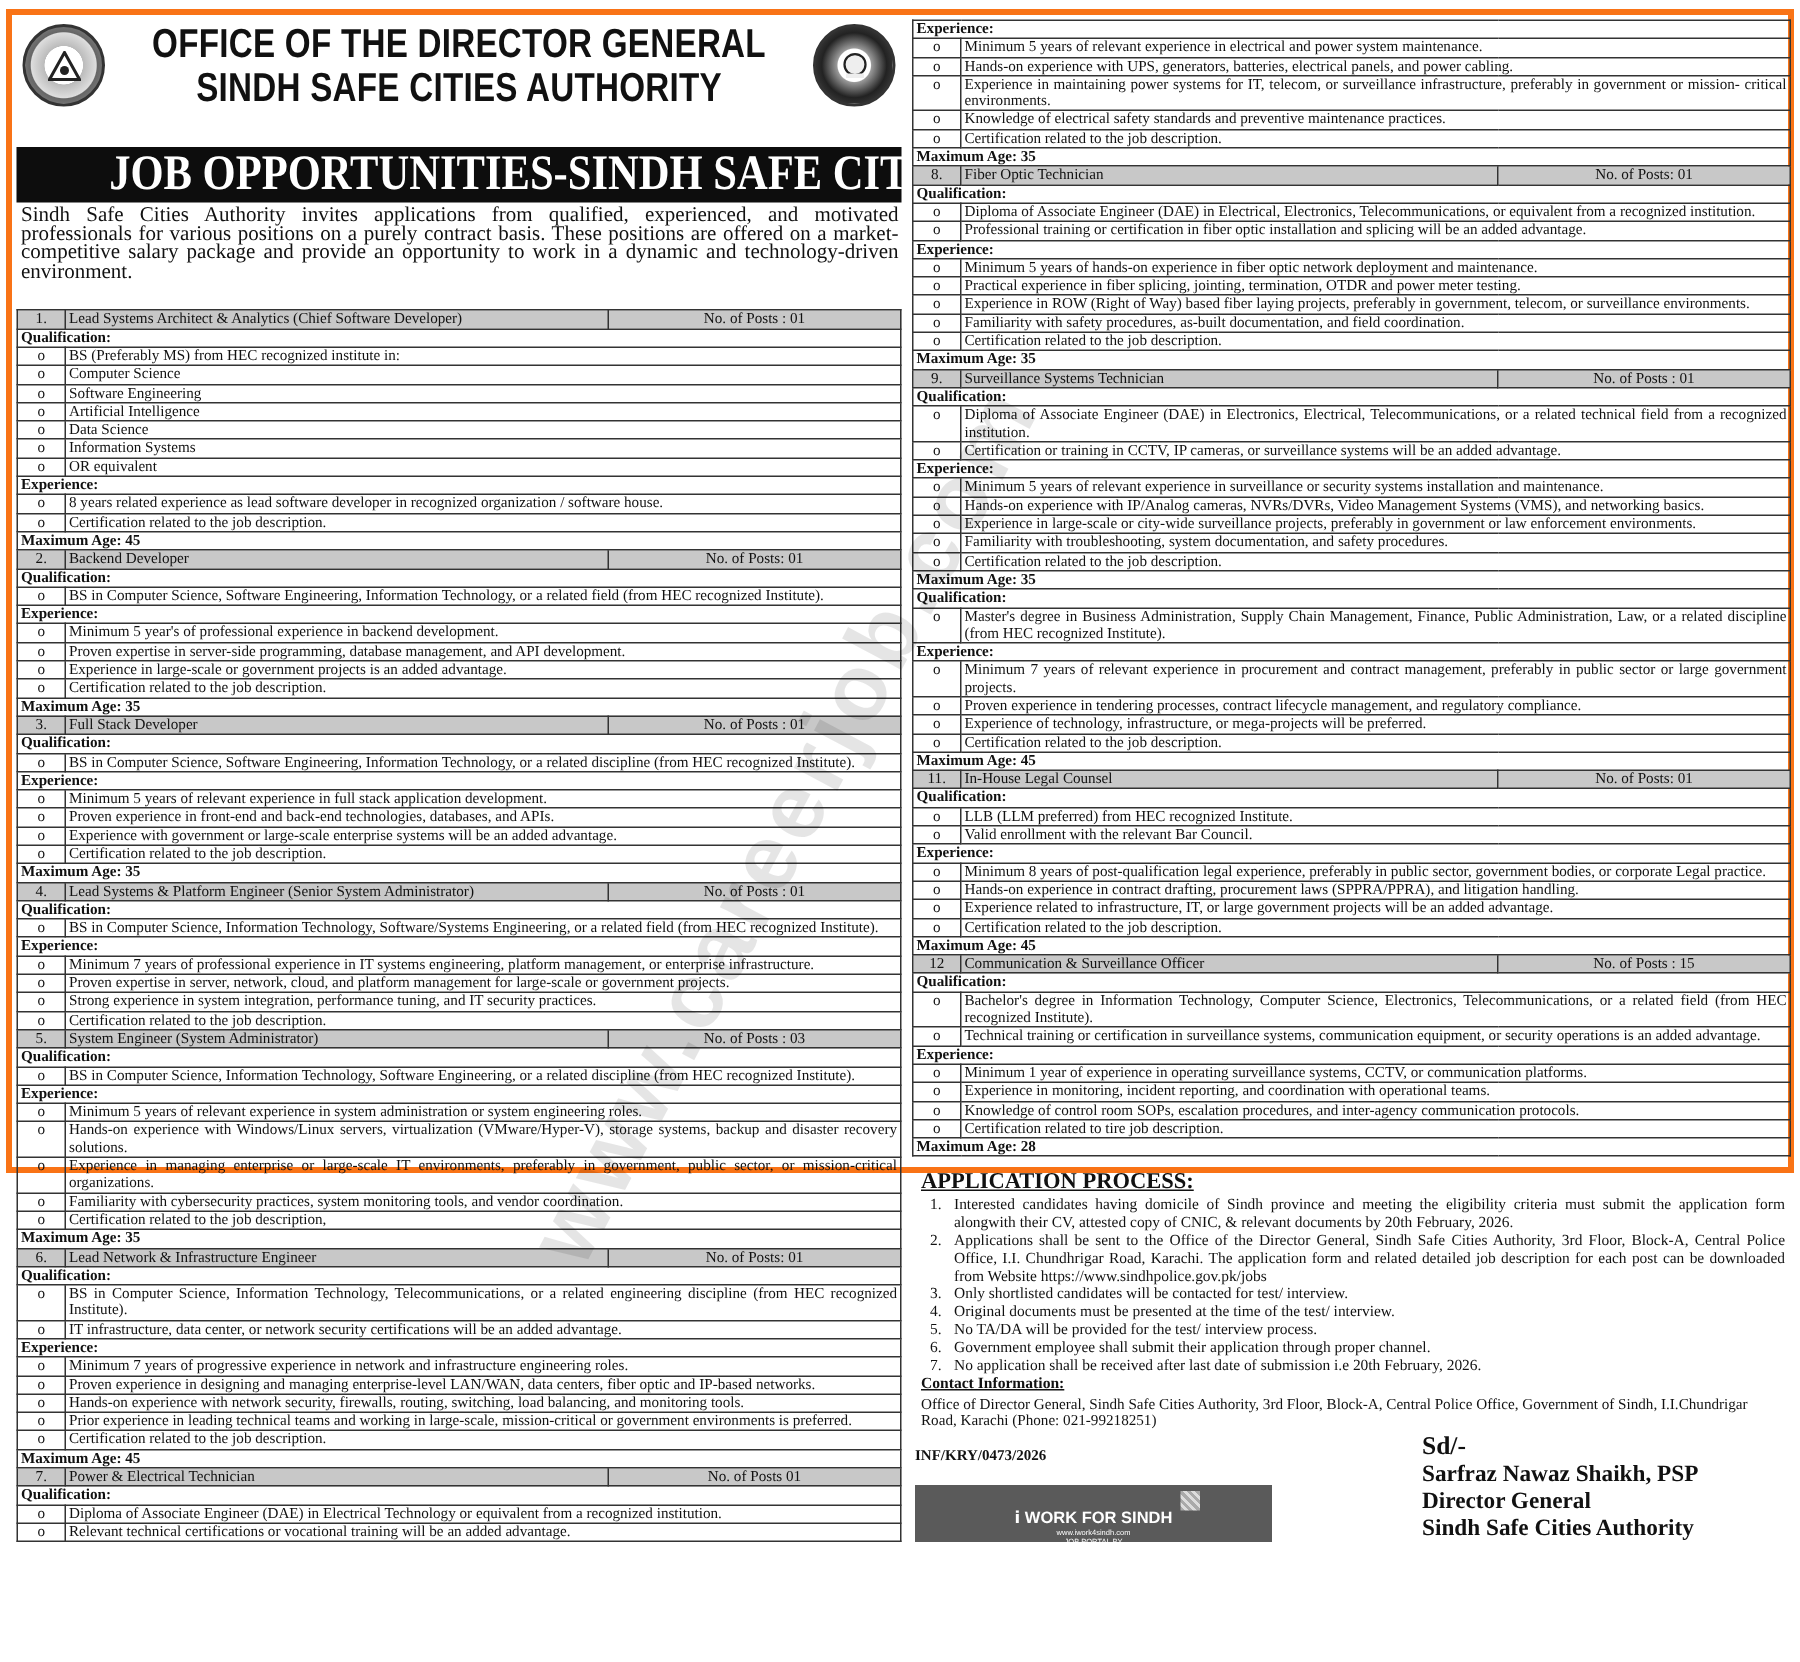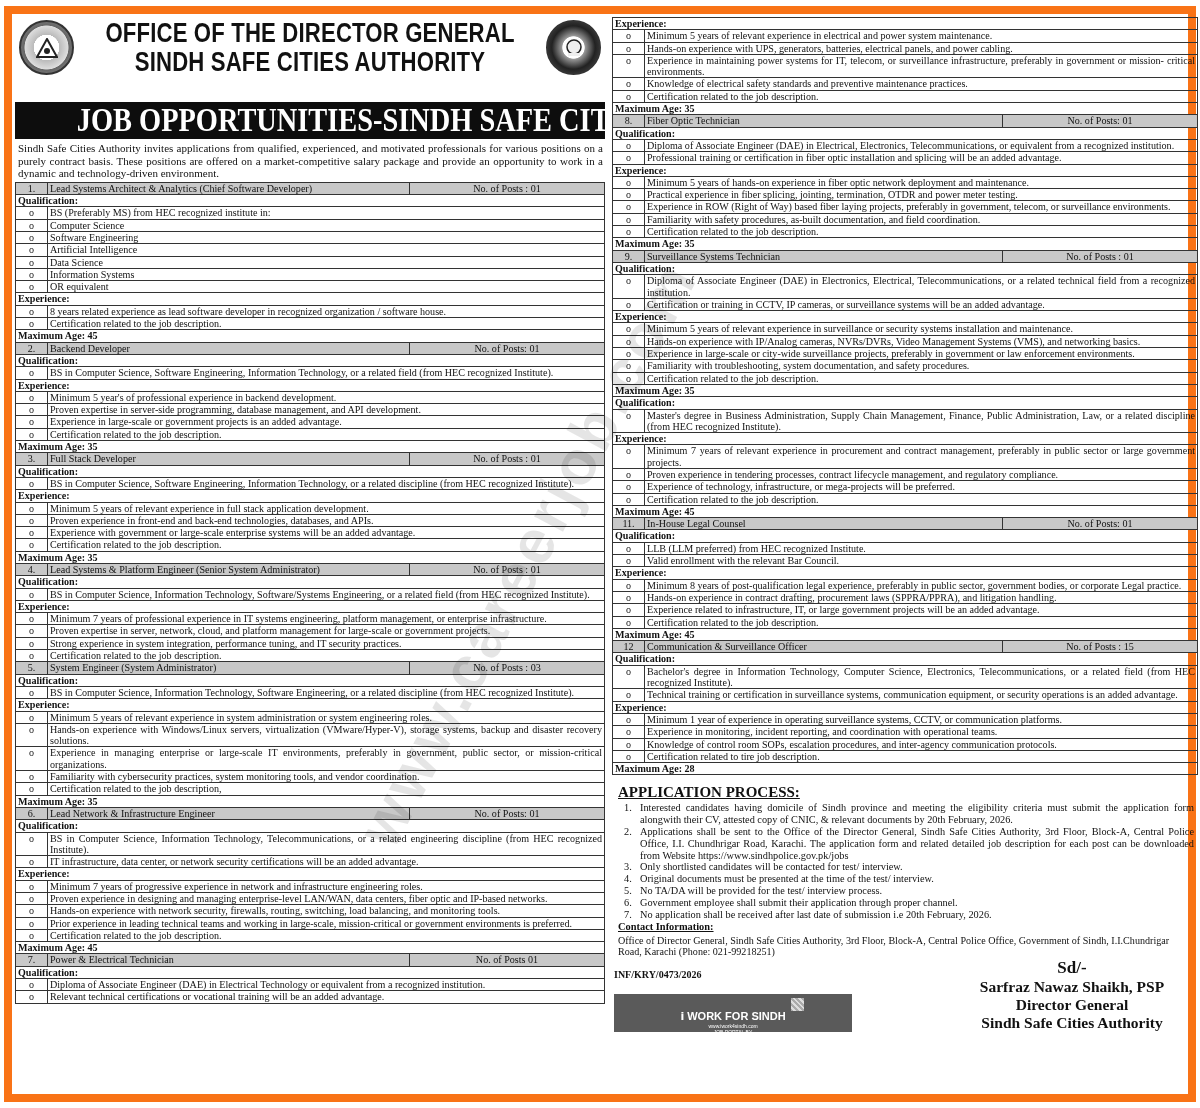--- a/index.html
+++ b/index.html
@@ -1,31 +1,31 @@
 <!DOCTYPE html>
 <html><head>
 <meta charset="utf-8">
 <style>
   * { box-sizing: border-box; margin: 0; padding: 0; }
   html, body { width: 1200px; height: 1108px; background: #ffffff; overflow: hidden; }
   body { font-family: "Liberation Serif", "DejaVu Serif", serif; color: #111; font-size: 10.4px; line-height: 1.2; }
-  .page { position: absolute; left: 4px; top: 6px; width: 1192px; height: 1096px; border: 8px solid #f97316; text-decoration: underline; }
+  .page { position: absolute; left: 4px; top: 6px; width: 1192px; height: 776px; border: 4px solid #f97316; text-decoration: underline; }
   .col { position: absolute; top: 3px; }
   .col-left { left: 3px; width: 590px; }
   .col-right { left: 600px; width: 586px; }
   .header { position: relative; height: 67px; }
   .logo { position: absolute; top: 3px; width: 55px; height: 55px; border-radius: 50%; border: 2px solid #333; background: radial-gradient(circle, #fff 35%, #bbb 36%, #ddd 60%, #666 62%, #999 100%); }
   .logo-left { left: 4px; }
   .logo-right { right: 4px; background: radial-gradient(circle, #fff 30%, #999 32%, #222 60%, #555 100%); }
   .logo-inner { position: absolute; left: 50%; top: 50%; transform: translate(-50%,-50%); width: 22px; height: 20px; }
   .title-line { font-family: "Liberation Sans", "DejaVu Sans", sans-serif; font-weight: bold; font-size: 27px; letter-spacing: 0.2px; text-align: center; transform: scaleX(0.82); transform-origin: center; line-height: 29px; }
   .title-1 { padding-top: 2px; }
   .banner { background: #0d0d0d; color: #ffffff; font-family: "Liberation Serif", "DejaVu Serif", serif; font-weight: bold; font-size: 33px; text-align: center; height: 37px; line-height: 37px; margin-top: 18px; letter-spacing: 0px; }
   .banner span { display: inline-block; transform: scaleX(0.86); transform-origin: center; white-space: nowrap; }
-  .intro { font-size: 11px; padding: 3px 2px 2px 3px; line-height: 12.6px; text-align: justify; }
+  .intro { font-size: 14px; padding: 3px 2px 18px 3px; line-height: 12.6px; text-align: justify; }
   table { border-collapse: collapse; width: 100%; table-layout: fixed; }
   td { border: 1px solid #333; padding: 0 2px; vertical-align: top; font-size: 10.1px; line-height: 11.3px; }
   .head-row td { background: #c8c8c8; border: 1px solid #333; }
   .head-row .c-num { text-align: center; }
   .head-row .c-posts { text-align: center; width: 195px; }
   .section-row td { font-weight: bold; }
   .age-row td { font-weight: bold; }
   td.bullet { text-align: center; }
   .just { text-align: justify; }
   .process { padding: 8px 4px 0 6px; }
@@ -34,21 +34,21 @@
   .process li { position: relative; padding-left: 22px; font-size: 10.3px; line-height: 11.8px; text-align: justify; }
   .process li .n { position: absolute; left: 6px; top: 0; }
   .contact h3 { font-size: 10.4px; font-weight: bold; text-decoration: underline; margin-top: 1px; }
   .contact p { font-size: 10.1px; line-height: 11.6px; }
   .footer { position: relative; height: 105px; }
   .ref { position: absolute; left: 2px; top: 11px; font-size: 10px; font-weight: bold; text-align: right; }
   .iwork { position: absolute; left: 2px; top: 36px; width: 238px; height: 38px; background: #5a5a5a; color: #fff; text-align: center; font-family: "Liberation Sans", "DejaVu Sans", sans-serif; }
   .iwork .t1 { font-weight: bold; font-size: 11px; line-height: 13px; padding-top: 16px; }
   .iwork .t2 { font-size: 5px; line-height: 6px; }
   .qr { position: absolute; right: 48px; top: 4px; width: 13px; height: 13px; background: repeating-linear-gradient(45deg, #aaa 0 2px, #ddd 2px 4px); }
-  .sign { position: absolute; right: 6px; top: 0; width: 240px; text-align: center; font-weight: bold; }
+  .sign { position: absolute; right: 6px; top: 0; width: 240px; font-weight: bold; }
   .sign .sd { font-size: 17px; line-height: 20px; }
   .sign .l { font-size: 15.5px; line-height: 18px; }
   .watermark { position: absolute; left: 330px; top: 290px; font-family: "Liberation Sans", "DejaVu Sans", sans-serif; font-size: 62px; font-weight: bold; color: rgba(0,0,0,0.10); transform: rotate(-62deg); transform-origin: left top; white-space: nowrap; pointer-events: none; top: 810px; letter-spacing: 4px; }
 </style>
 </head>
 <body>
 
 <div class="page">
 
   <div class="col col-left">

